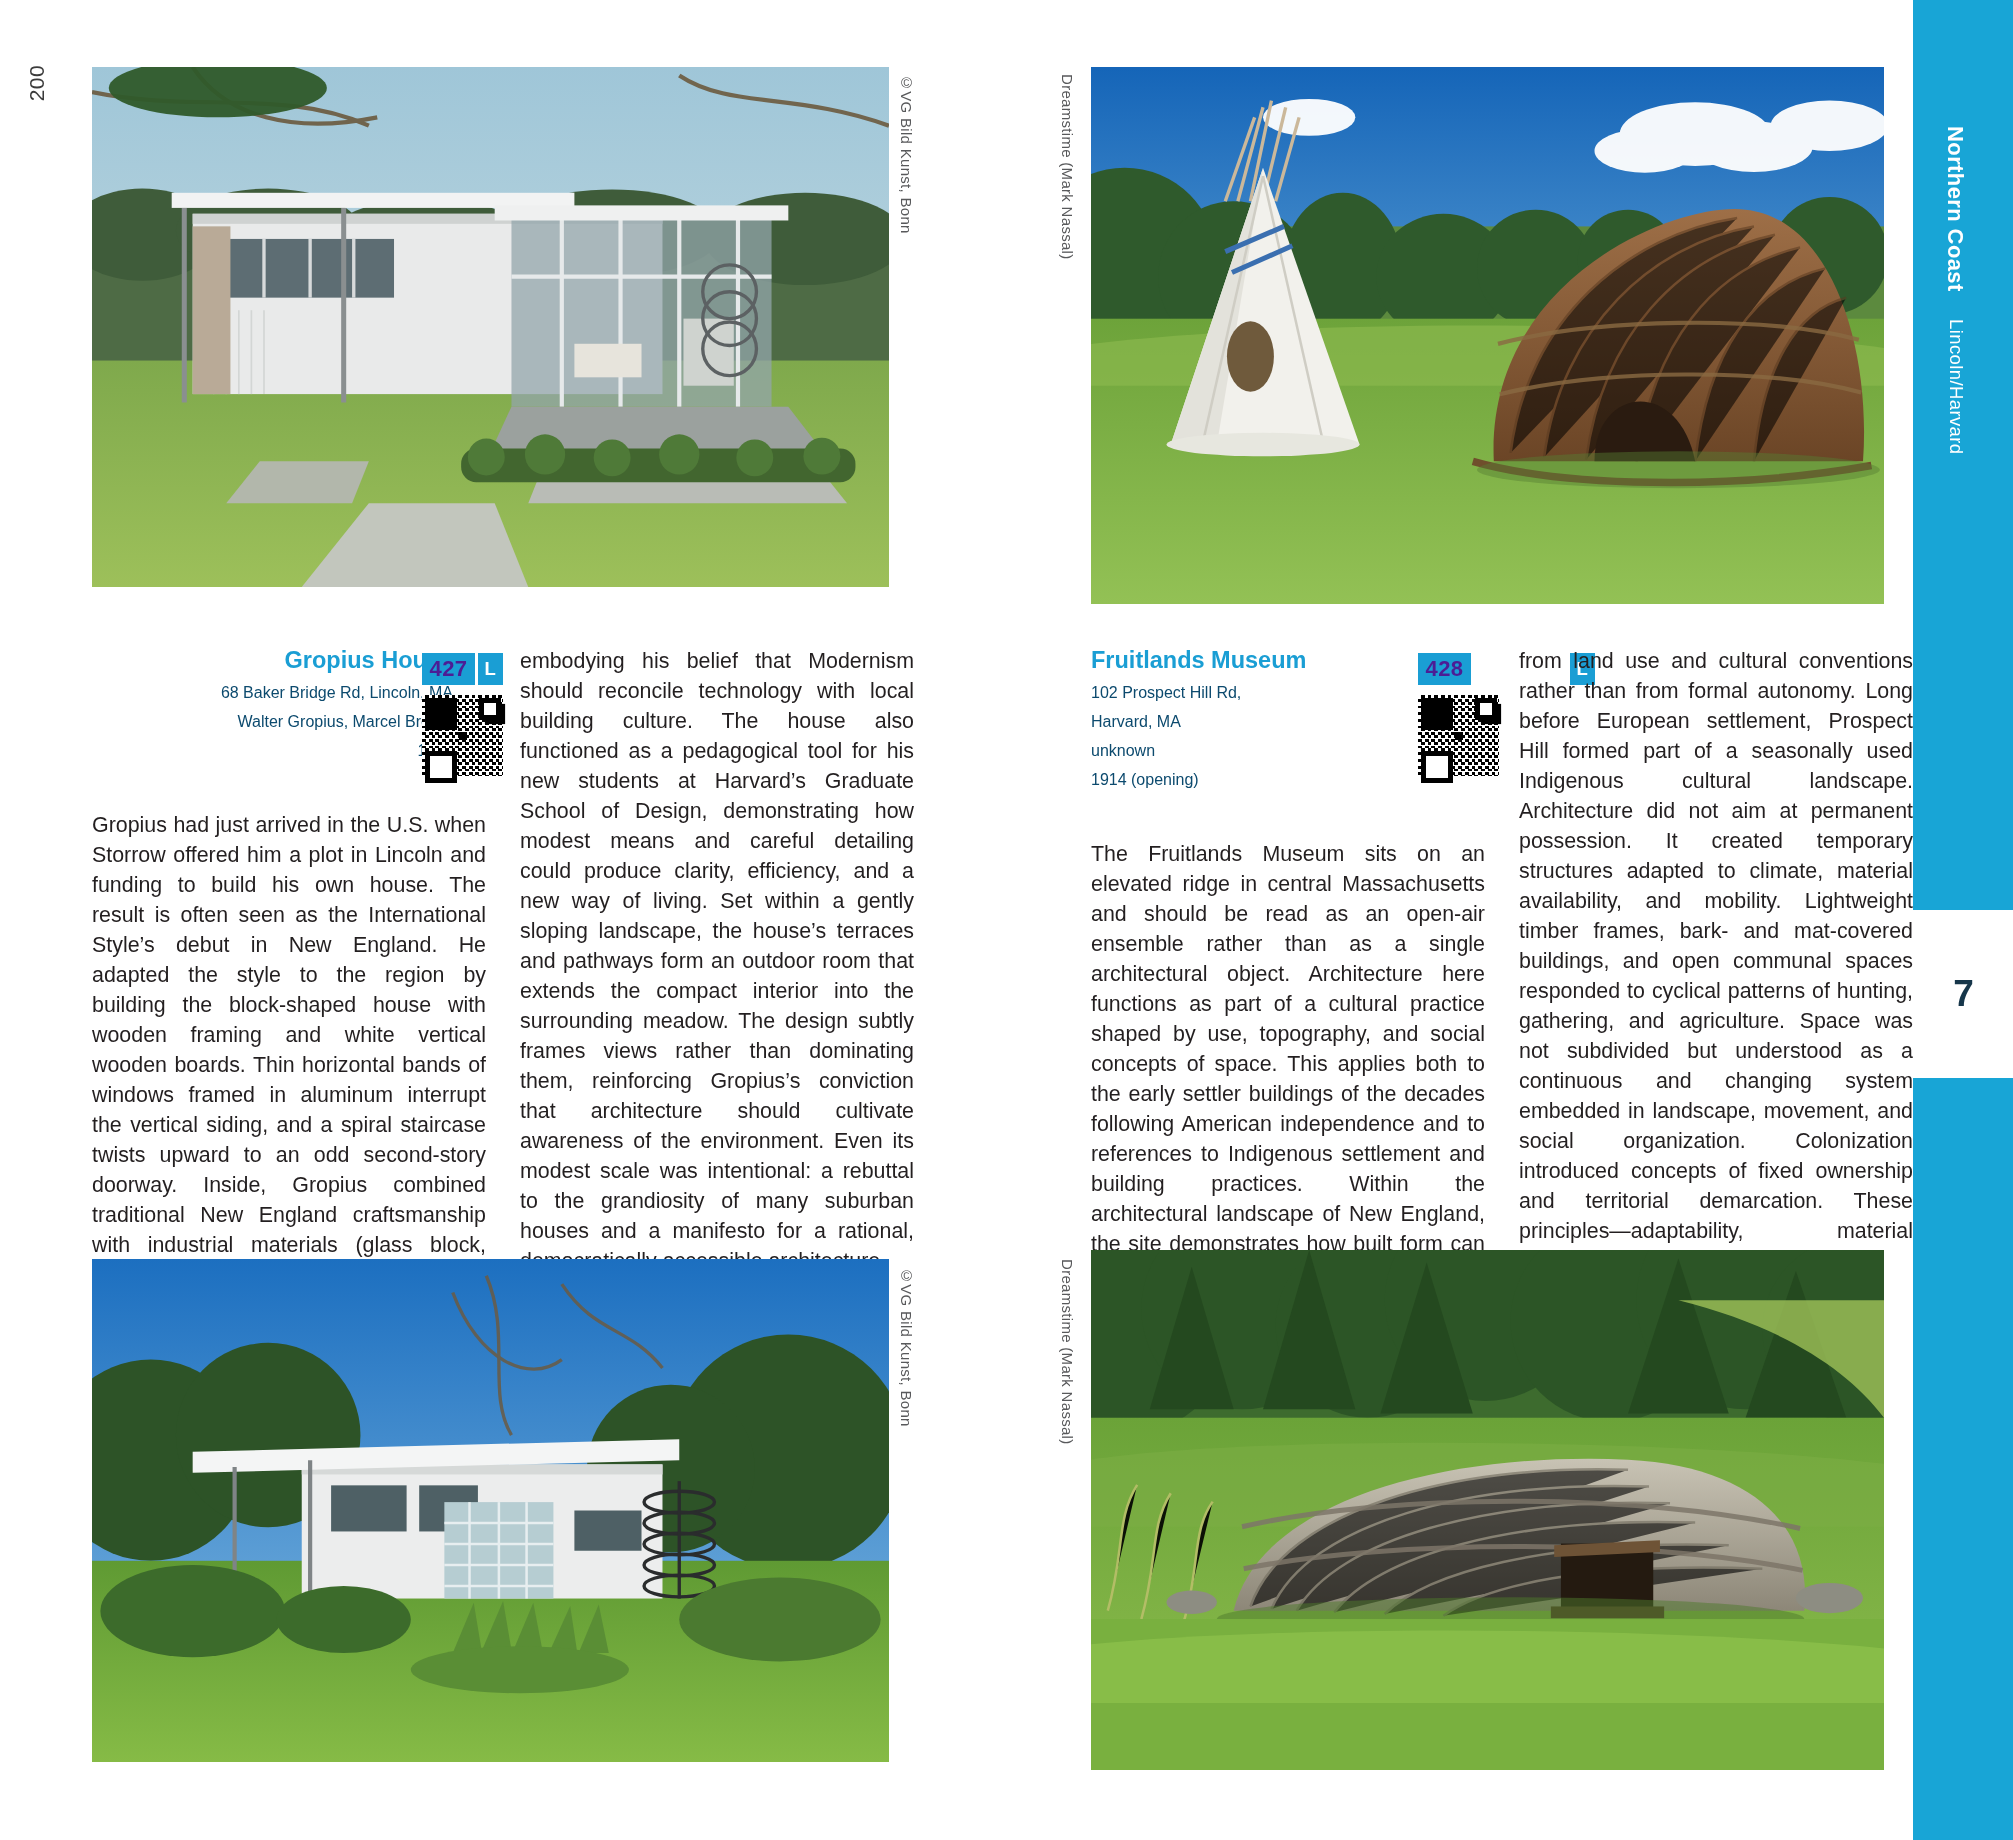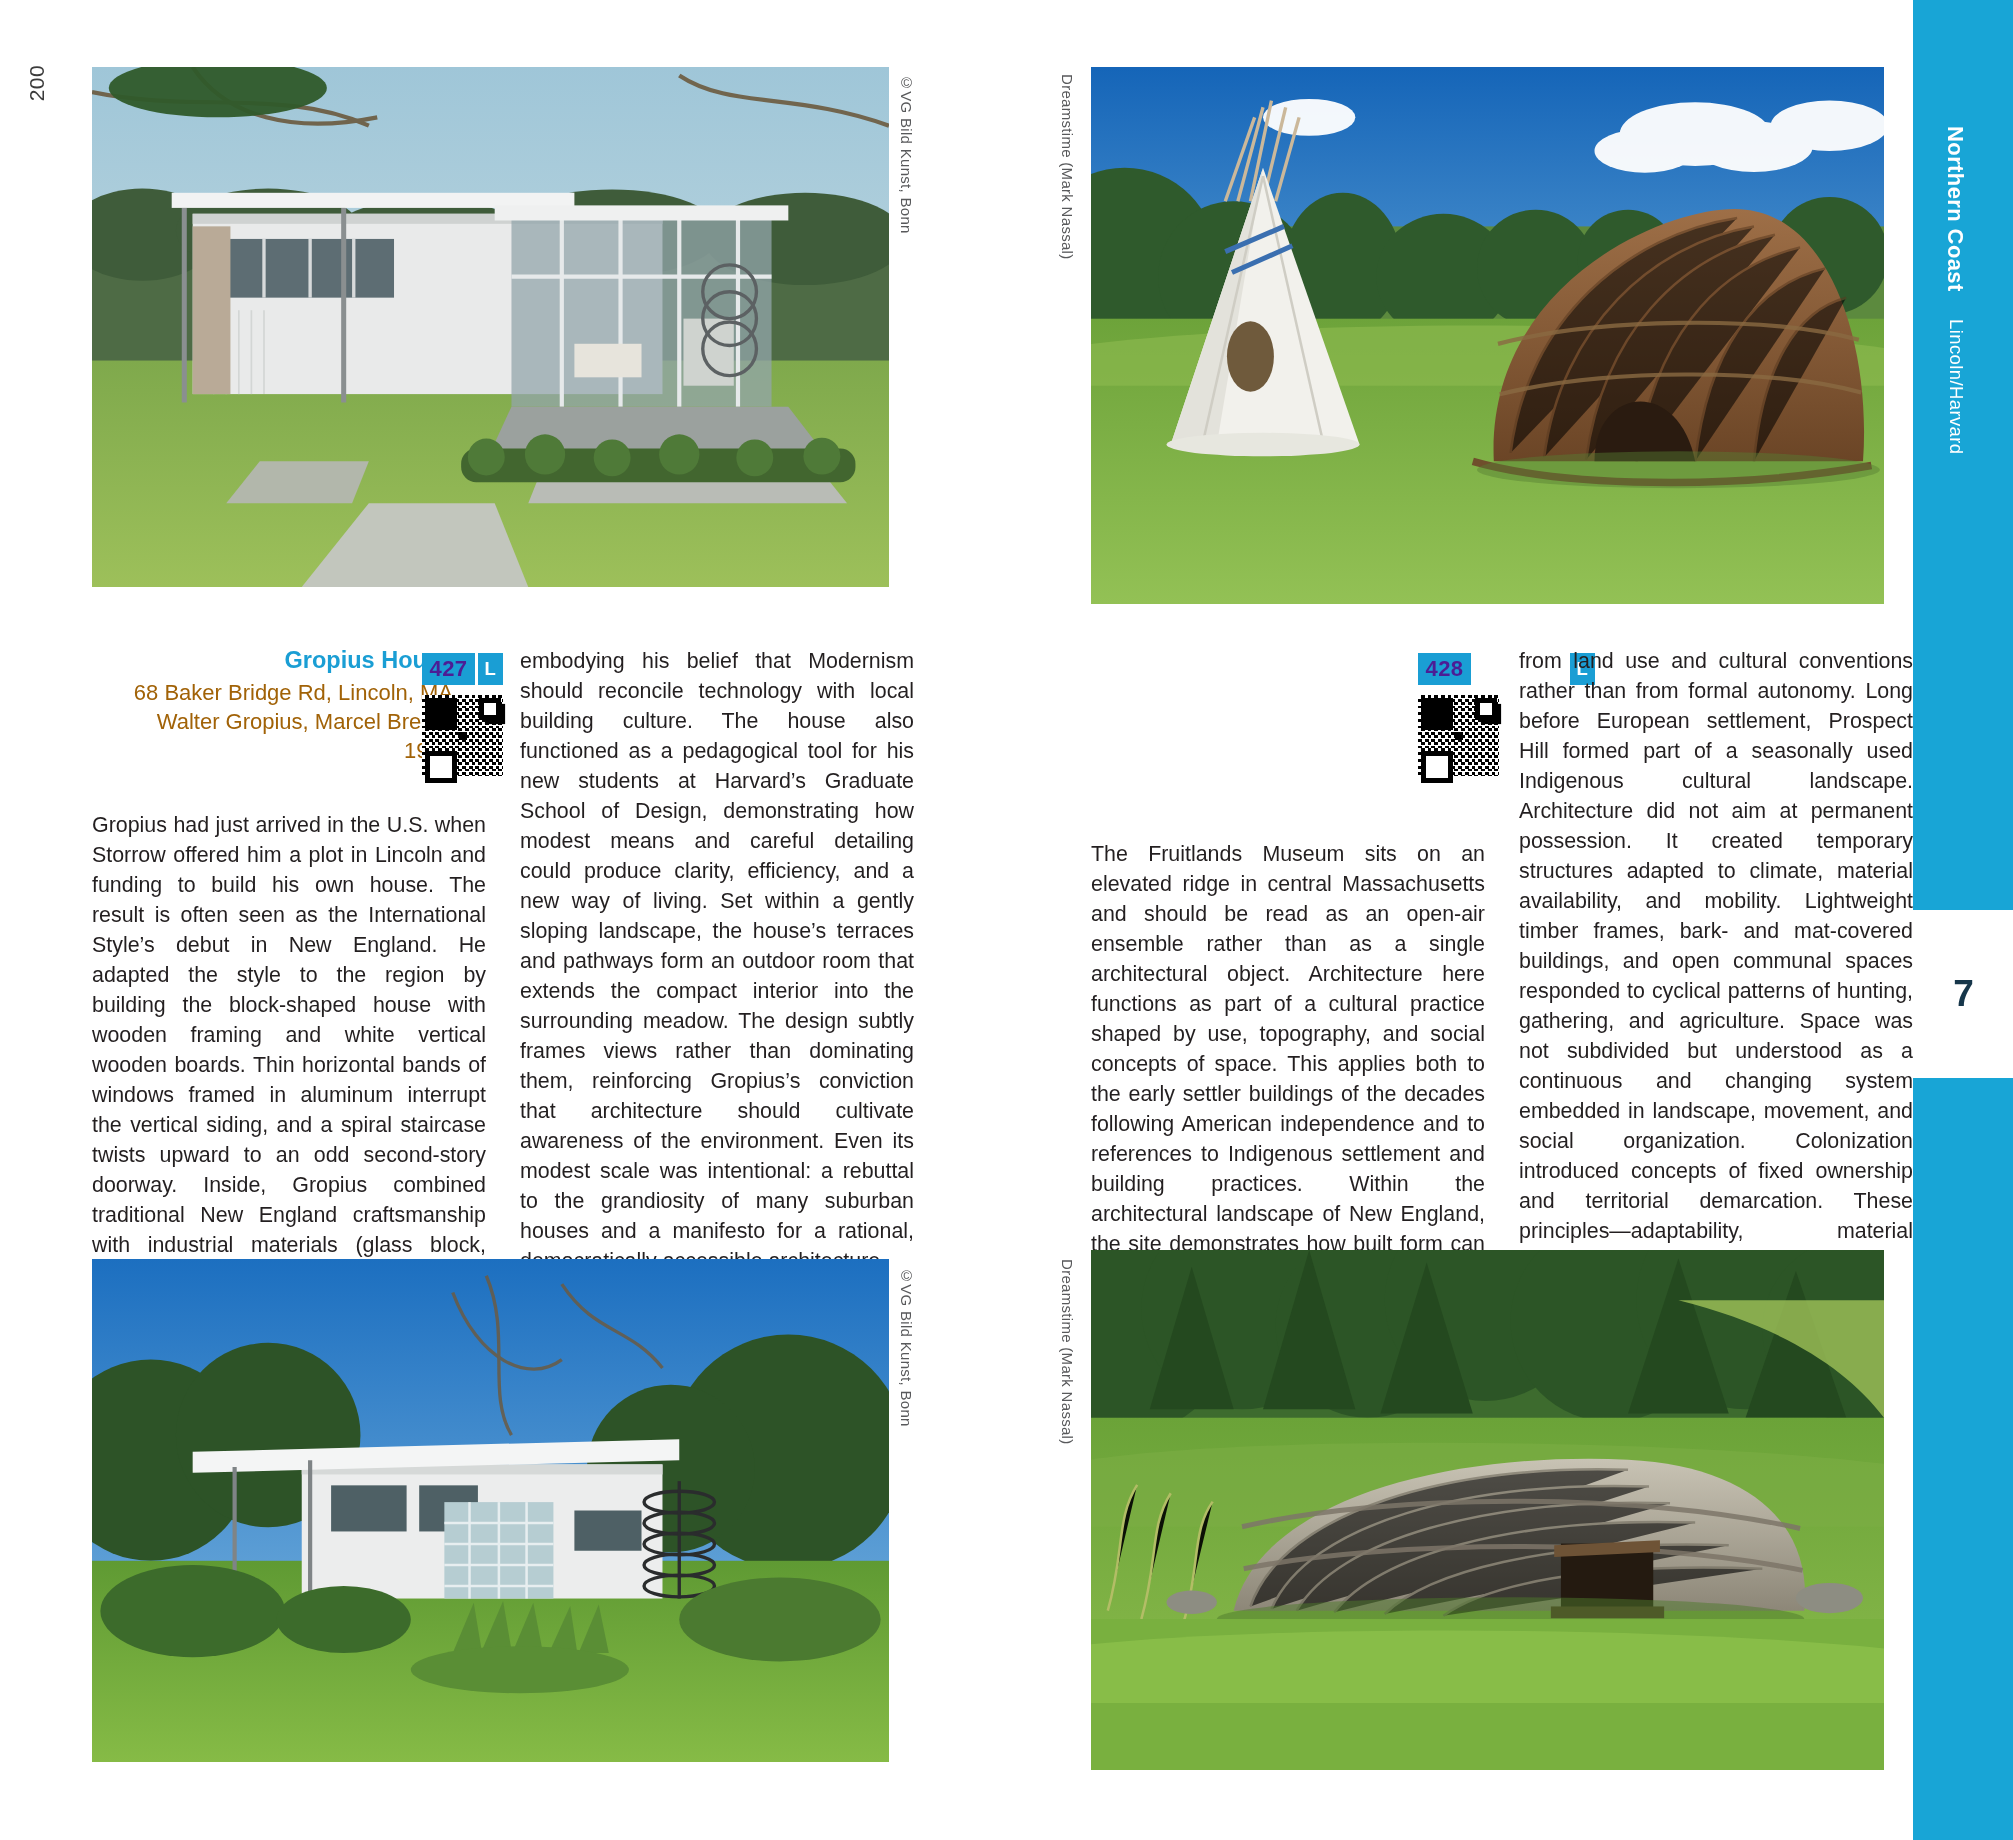--- a/index.html
+++ b/index.html
@@ -92,23 +92,23 @@
     hyphens: auto;
   }
   .entry-title {
     font-size: 23.5px;
     font-weight: bold;
     color: #1a9ed4;
     margin: 0 0 3.4px 0;
     line-height: 28.5px;
   }
   .entry-meta {
-    font-size: 22px;
+    font-size: 16px;
     line-height: 29px;
-    color: #a16207;
+    color: #0c4a6e;
   }
 
   .num-badge {
     position: absolute;
     display: flex;
     align-items: stretch;
     height: 32px;
   }
   .num-badge .num {
     background: #1a9ed4;
@@ -435,20 +435,27 @@
       </g>
 
       <path d="M600 470 C 600 380, 700 370, 720 470 Z" fill="#2a1b10"></path>
 
       <path d="M455 470 C 560 500, 760 505, 930 475" stroke="#6f4f2c" stroke-width="9" fill="none"></path>
       <ellipse cx="700" cy="480" rx="240" ry="22" fill="#567f33" opacity="0.45"></ellipse>
     </svg>
   </div>
   <span class="credit" style="left:1059px; top:74px;">Dreamstime (Mark Nassal)</span>
 
+  <div class="col" style="left:1091px; top:646px; width:352px; text-align:left;">
+    <div class="entry-title">Fruitlands Museum</div>
+    <div class="entry-meta">102 Prospect Hill Rd,</div>
+    <div class="entry-meta">Harvard, MA</div>
+    <div class="entry-meta arch">unknown</div>
+    <div class="entry-meta">1914 (opening)</div>
+  </div>
 
   <div class="num-badge" style="left:1418px; top:653px;gap:48px;">
     <div class="num">428</div>
     <div class="sep"></div>
     <div class="letter">L</div>
   </div>
 
   <div class="qr" style="left:1418px; top:695px;">
     <div class="eye3"></div>
     <div class="ctr"></div>

